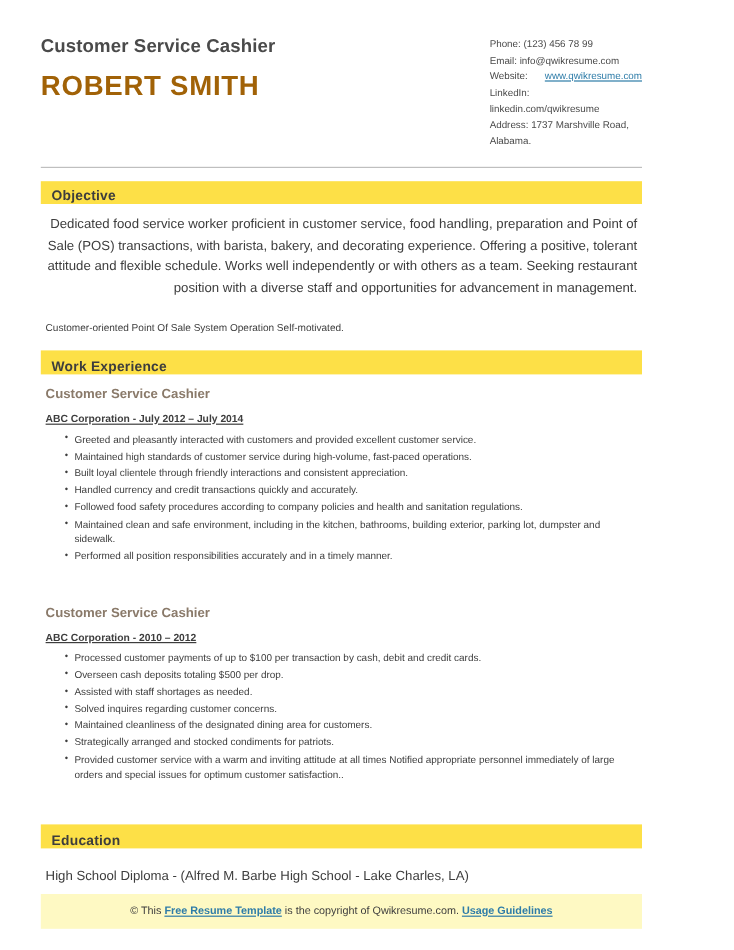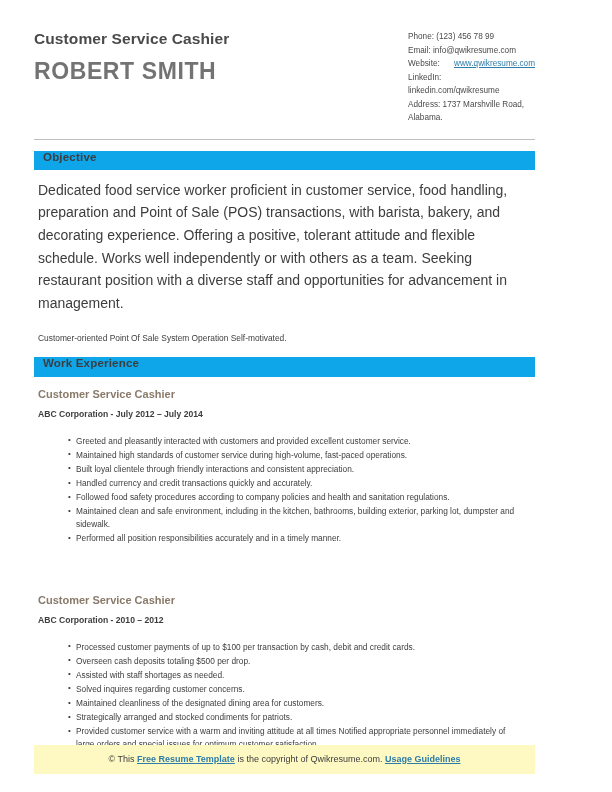--- a/index.html
+++ b/index.html
@@ -35,21 +35,21 @@
   .job-title {
     font-size: 15.5px;
     font-weight: bold;
     color: #4a4a4a;
     letter-spacing: 0.1px;
     margin: 0 0 10px 0;
   }
   .person-name {
     font-size: 23px;
     font-weight: bold;
-    color: #737373;
+    color: #a16207;
     letter-spacing: 0.6px;
     margin: 0;
   }
   .header-right {
     text-align: left;
     font-size: 8.2px;
     line-height: 1.65;
     color: #4a4a4a;
     padding-top: 4px;
     max-width: 210px;
@@ -63,45 +63,45 @@
     padding-left: 12px;
   }
 
   .rule {
     border-top: 1px solid #bfbfbf;
     margin-top: 14px;
   }
 
   
   .section-bar {
-    background: #0ea5e9;
+    background: #fde047;
     height: 19px;
     margin-top: 11px;
     display: flex;
-    align-items: flex-start;
+    align-items: flex-end;
     padding-left: 9px;
     box-sizing: border-box;
   }
   .section-bar .section-title {
     font-size: 11.5px;
     font-weight: bold;
     color: #3d3d3d;
     letter-spacing: 0.2px;
   }
   .section-bar.tall {
     height: 20px;
   }
 
   
   .objective-text {
-    font-size: 14px;
+    font-size: 11px;
     line-height: 1.62;
     color: #3d3d3d;
     margin: 9px 4px 0 4px;
-    text-align: left;
+    text-align: right;
   }
   .skills-text {
     font-size: 8.4px;
     color: #3d3d3d;
     margin: 18px 4px 14px 4px;
   }
 
   .entry {
     margin: 11px 4px 0 4px;
   }
@@ -109,23 +109,24 @@
     font-size: 11px;
     font-weight: bold;
     color: #8a7a6a;
     margin-bottom: 9px;
   }
   .entry-company {
     font-size: 8.6px;
     font-weight: bold;
     color: #3d3d3d;
     margin-bottom: 6px;
+    text-decoration: underline;
   }
   ul.bullets {
-    margin: 16px;
+    margin: 2px;
     padding: 0 0 0 14px;
     list-style: none;
   }
   ul.bullets li {
     font-size: 8.3px;
     line-height: 1.52;
     color: #3d3d3d;
     position: relative;
     padding-left: 8px;
     margin-bottom: 1.5px;

